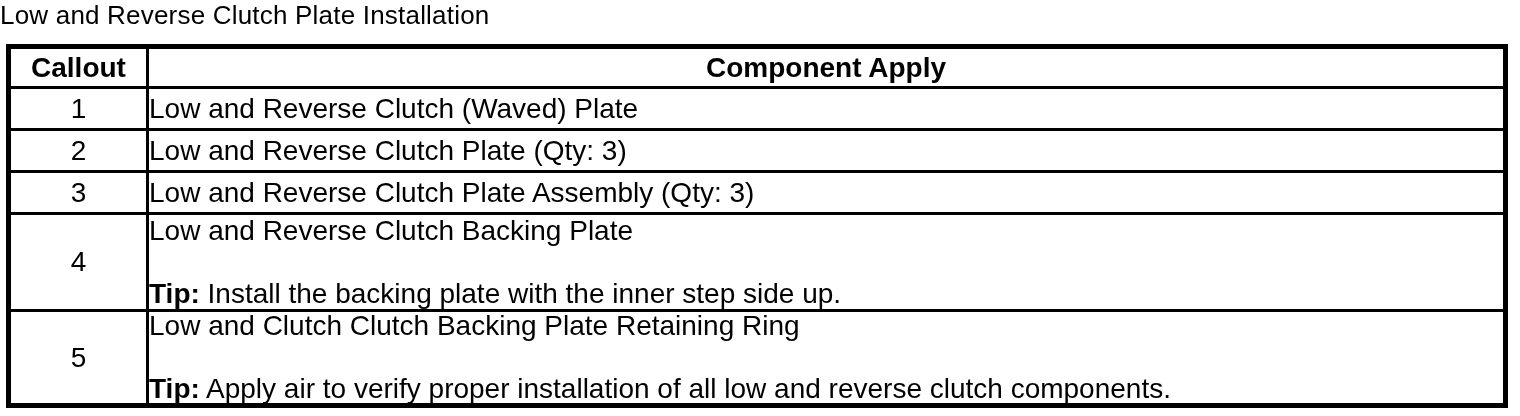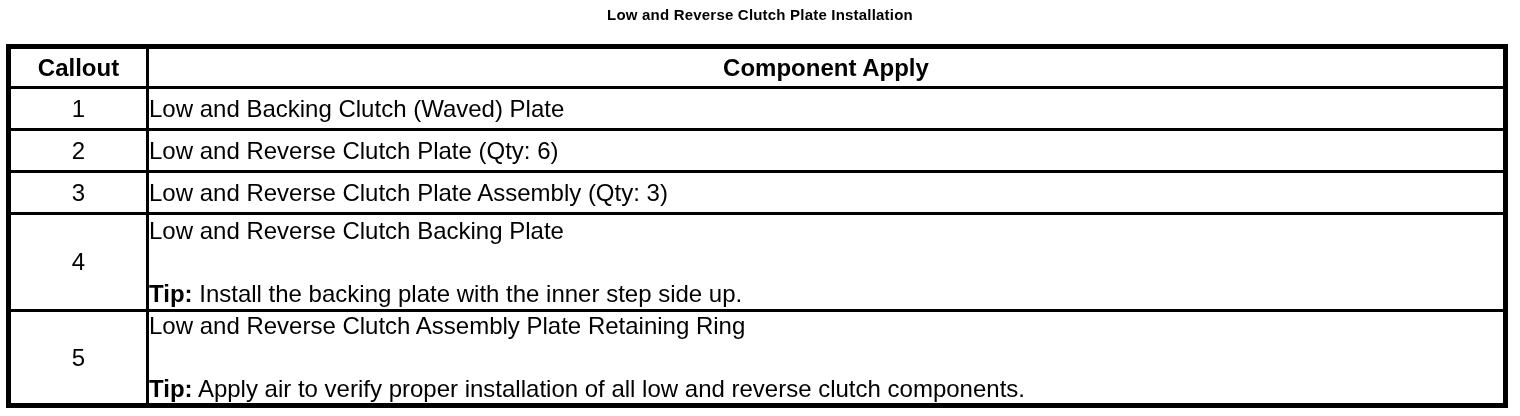--- a/index.html
+++ b/index.html
@@ -16,40 +16,40 @@
     width: 1520px;
     height: 416px;
     background: #ffffff;
     overflow: hidden;
   }
   .doc-title {
     position: absolute;
     top: 2px;
     left: 0;
     width: 100%;
-    text-align: center;
-    font-size: 15px;
-    font-weight: bold;
+    text-align: left;
+    font-size: 26px;
+    font-weight: normal;
     line-height: 26px;
     letter-spacing: 0.2px;
   }
   table.callout-table {
     position: absolute;
     top: 44px;
     left: 6px;
     width: 1502px;
     border-collapse: collapse;
     table-layout: fixed;
     border: 5px solid #000000;
     background: #ffffff;
   }
   table.callout-table th,
   table.callout-table td {
     border: 3px solid #000000;
-    font-size: 24px;
+    font-size: 28px;
     padding: 0;
   }
   thead th {
     border-bottom: 4px solid #000000;
     height: 37px;
     font-weight: bold;
     font-size: 21px;
     text-align: center;
     vertical-align: middle;
   }
@@ -85,45 +85,45 @@
     <thead>
       <tr>
         <th>Callout</th>
         <th>Component Apply</th>
       </tr>
     </thead>
     <tbody>
       <tr class="row-single">
         <td class="callout-cell">1</td>
         <td class="component-cell">
-          <div class="comp-line">Low and Backing Clutch (Waved) Plate</div>
+          <div class="comp-line">Low and Reverse Clutch (Waved) Plate</div>
         </td>
       </tr>
       <tr class="row-single">
         <td class="callout-cell">2</td>
         <td class="component-cell">
-          <div class="comp-line">Low and Reverse Clutch Plate (Qty: 6)</div>
+          <div class="comp-line">Low and Reverse Clutch Plate (Qty: 3)</div>
         </td>
       </tr>
       <tr class="row-single">
         <td class="callout-cell">3</td>
         <td class="component-cell">
           <div class="comp-line">Low and Reverse Clutch Plate Assembly (Qty: 3)</div>
         </td>
       </tr>
       <tr class="row-4">
         <td class="callout-cell">4</td>
         <td class="component-cell">
           <div class="comp-line">Low and Reverse Clutch Backing Plate</div>
           <div class="comp-tip"><span class="tip-label">Tip:</span><span> Install the backing plate with the inner step side up.</span></div>
         </td>
       </tr>
       <tr class="row-5">
         <td class="callout-cell">5</td>
         <td class="component-cell">
-          <div class="comp-line">Low and Reverse Clutch Assembly Plate Retaining Ring</div>
+          <div class="comp-line">Low and Clutch Clutch Backing Plate Retaining Ring</div>
           <div class="comp-tip"><span class="tip-label">Tip:</span><span> Apply air to verify proper installation of all low and reverse clutch components.</span></div>
         </td>
       </tr>
     </tbody>
   </table>
 
 </div>
 
 </body></html>

